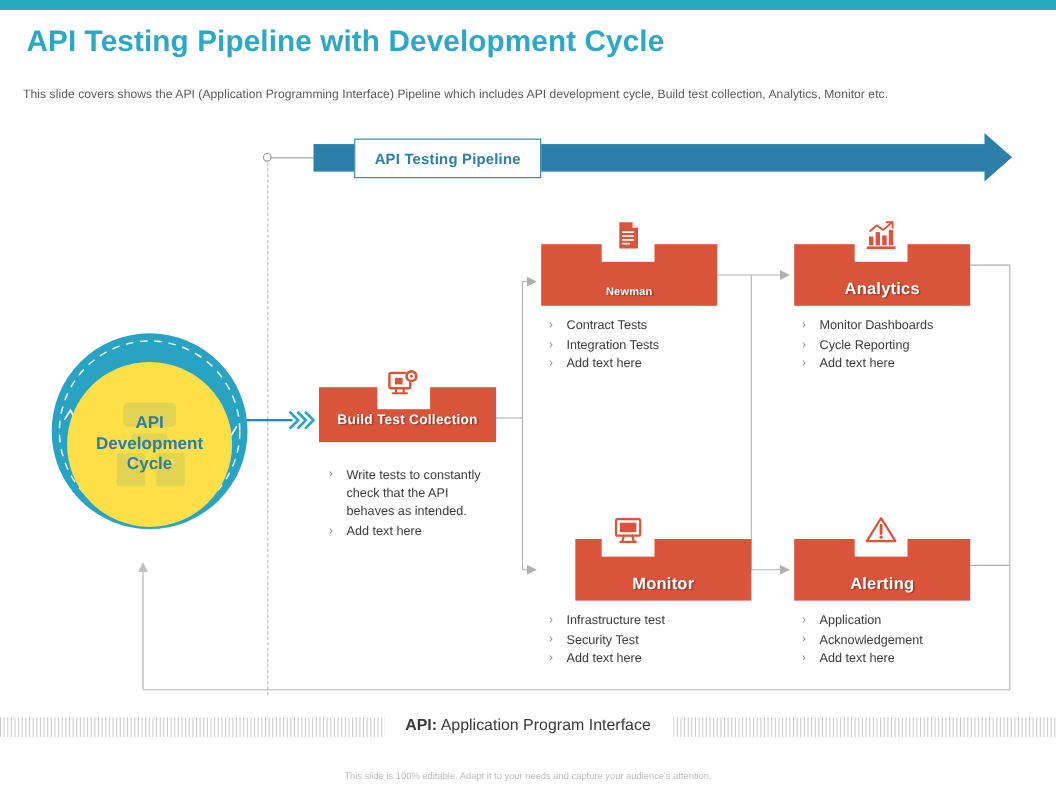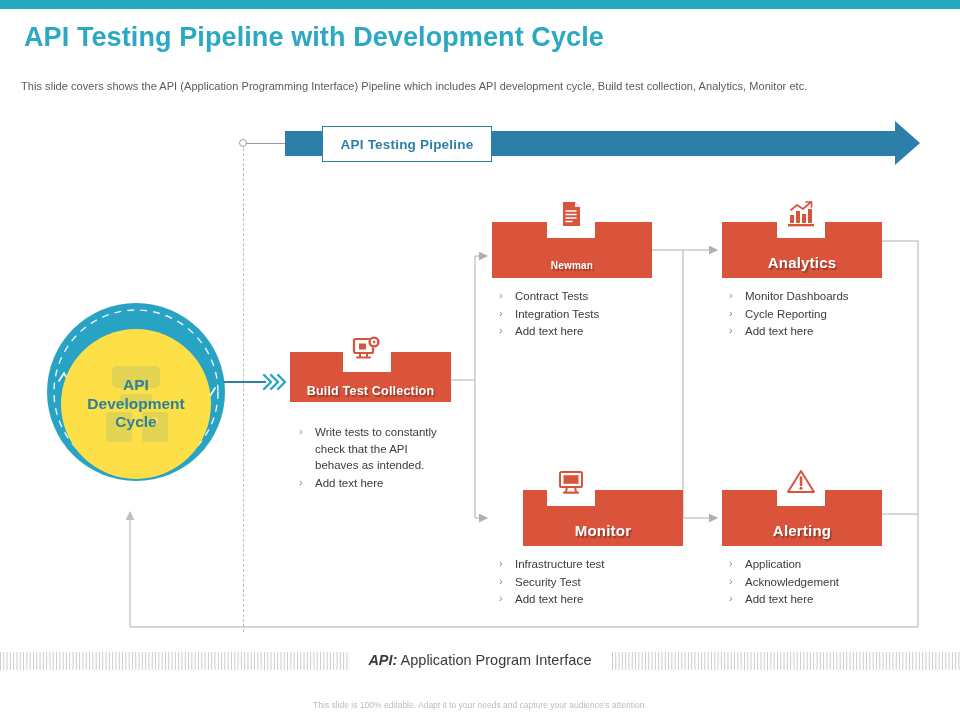--- a/index.html
+++ b/index.html
@@ -128,21 +128,21 @@
     margin-bottom: 1px;
   }
   .bullet .chev {
     color: #8b8b8b; font-size: 11px; line-height: 1.45;
     width: 16px; flex: none;
   }
   .bullet .btext { line-height: 1.45; }
 
   
   #node-build      { left: 290px; top: 352px; }
-  #node-build .node-box   { width: 161px; height: 50px; padding-bottom: 4px; }
+  #node-build .node-box   { width: 161px; height: 50px; padding-bottom: 14px; }
   #node-build .node-title { font-size: 12.5px; }
   #node-build .node-icon  { left: 53px; top: -26px; width: 48px; height: 46px; }
   #node-build .bullets    { left: 9px; top: 72px; width: 140px; }
 
   #node-newman     { left: 492px; top: 222px; }
   #node-newman .node-box   { width: 160px; height: 56px; padding-bottom: 7px; }
   #node-newman .node-title { font-size: 10px; }
   #node-newman .node-icon  { left: 55px; top: -32px; width: 48px; height: 48px; }
   #node-newman .bullets    { left: 7px; top: 66px; width: 160px; }
 
@@ -171,21 +171,21 @@
   .footer-band {
     position: absolute; left: 0; top: 650px; width: 960px; height: 26px;
   }
   .tick-row { position: absolute; top: 0; height: 22px; }
   .footer-caption {
     position: absolute; left: 0; top: 652px; width: 960px;
     text-align: center;
     font-size: 14.5px; color: #3a3a3a;
     white-space: nowrap;
   }
-  .footer-caption b { font-weight: bold; font-style: italic; }
+  .footer-caption b { font-weight: bold; }
   .footer-note {
     position: absolute; left: 0; top: 700px; width: 960px;
     text-align: center; font-size: 8.5px; color: #bdbdbd;
   }
 </style>
 </head>
 <body>
 
 <div id="slide">
 

